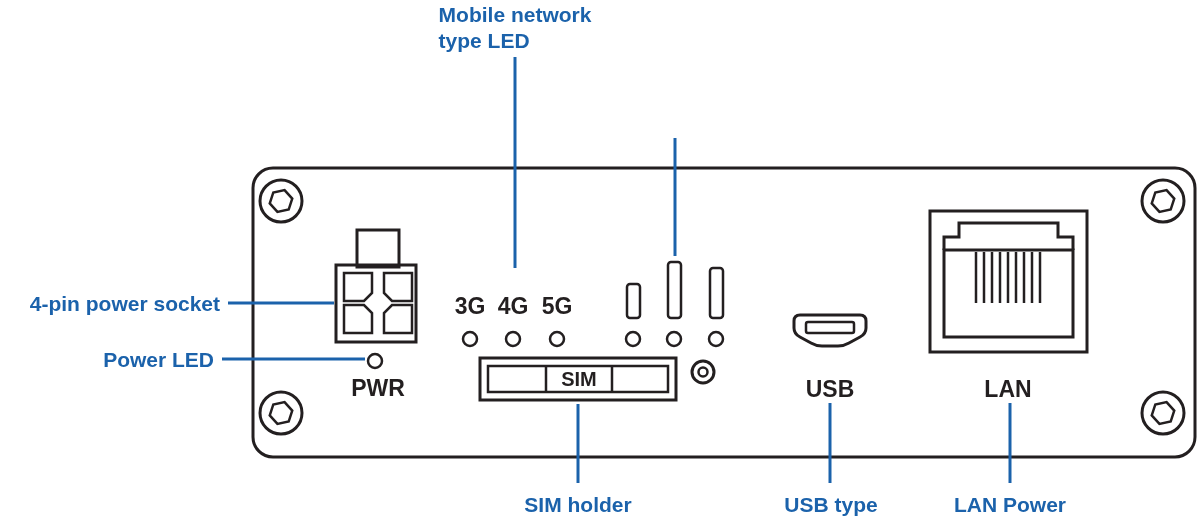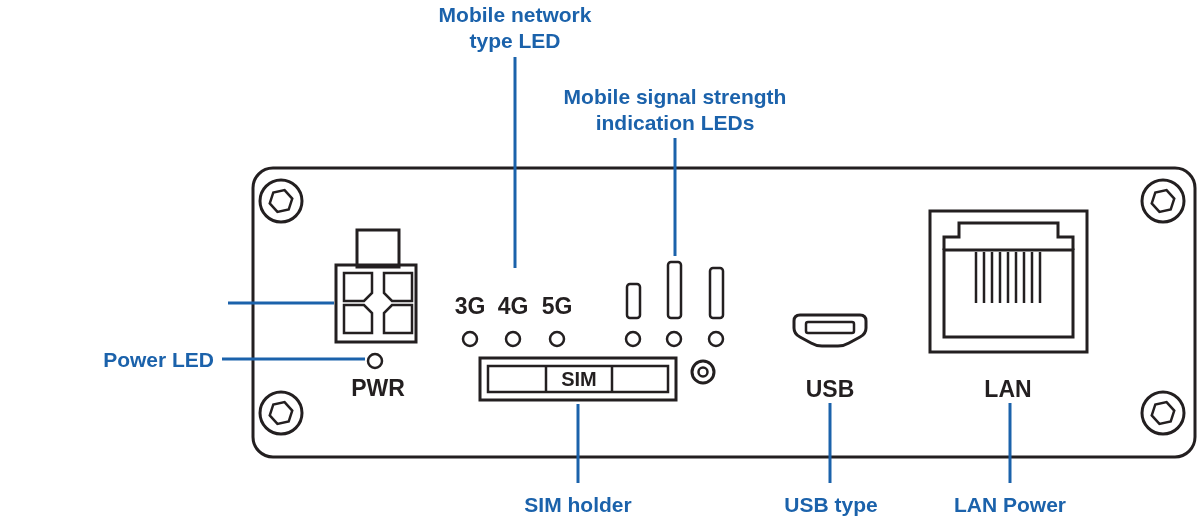--- a/index.html
+++ b/index.html
@@ -8,21 +8,21 @@
   .stage { position:relative; width:1200px; height:519px; background:#fff; overflow:hidden; }
   .stage svg { position:absolute; left:0; top:0; }
   .callout {
     position:absolute;
     color:#1b62ab;
     font-weight:700;
     font-size:21px;
     line-height:1.22;
     white-space:pre-line;
   }
-  .c-center { transform:translateX(-50%); text-align:center; }
+  .c-center { transform:translateX(-50%); text-align:left; }
   .c-right  { text-align:right; }
   .plabel {
     font-family:"Liberation Sans", sans-serif;
     font-weight:700;
     font-size:23px;
     fill:#231f20;
     text-anchor:middle;
   }
   .simlabel {
     font-family:"Liberation Sans", sans-serif;
@@ -130,23 +130,22 @@
       <line x1="222" y1="359" x2="365" y2="359" class="lead"></line>
       <line x1="578" y1="404" x2="578" y2="483" class="lead"></line>
       <line x1="830" y1="403" x2="830" y2="483" class="lead"></line>
       <line x1="1010" y1="403" x2="1010" y2="483" class="lead"></line>
     </g>
   </svg>
 
   <div class="callout c-center" style="left:515px; top:2px;">Mobile network
 type LED</div>
 
-  <div class="callout c-center" style="left:675px; top:84px;">Mobile signal strength
-indication LEDs</div>
 
+  <div class="callout c-right" style="left:2px; top:291px; width:218px;">4-pin power socket</div>
 
   <div class="callout c-center" style="left:578px; top:492px;">SIM holder</div>
 
   <div class="callout c-right" style="left:2px; top:347px; width:212px;">Power LED</div>
 
   <div class="callout c-center" style="left:831px; top:492px;">USB type</div>
 
   <div class="callout c-center" style="left:1010px; top:492px;">LAN Power</div>
 </div>
 

